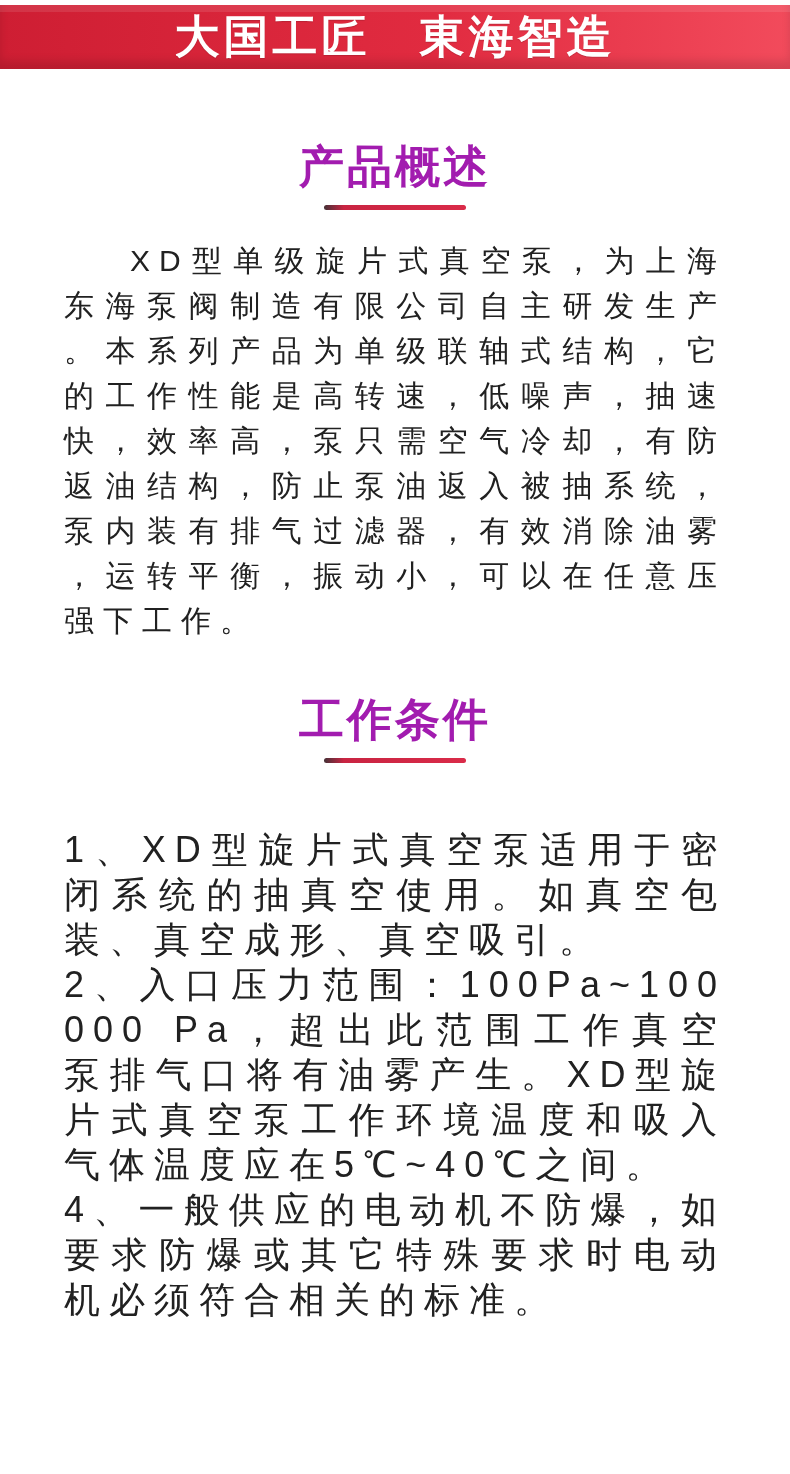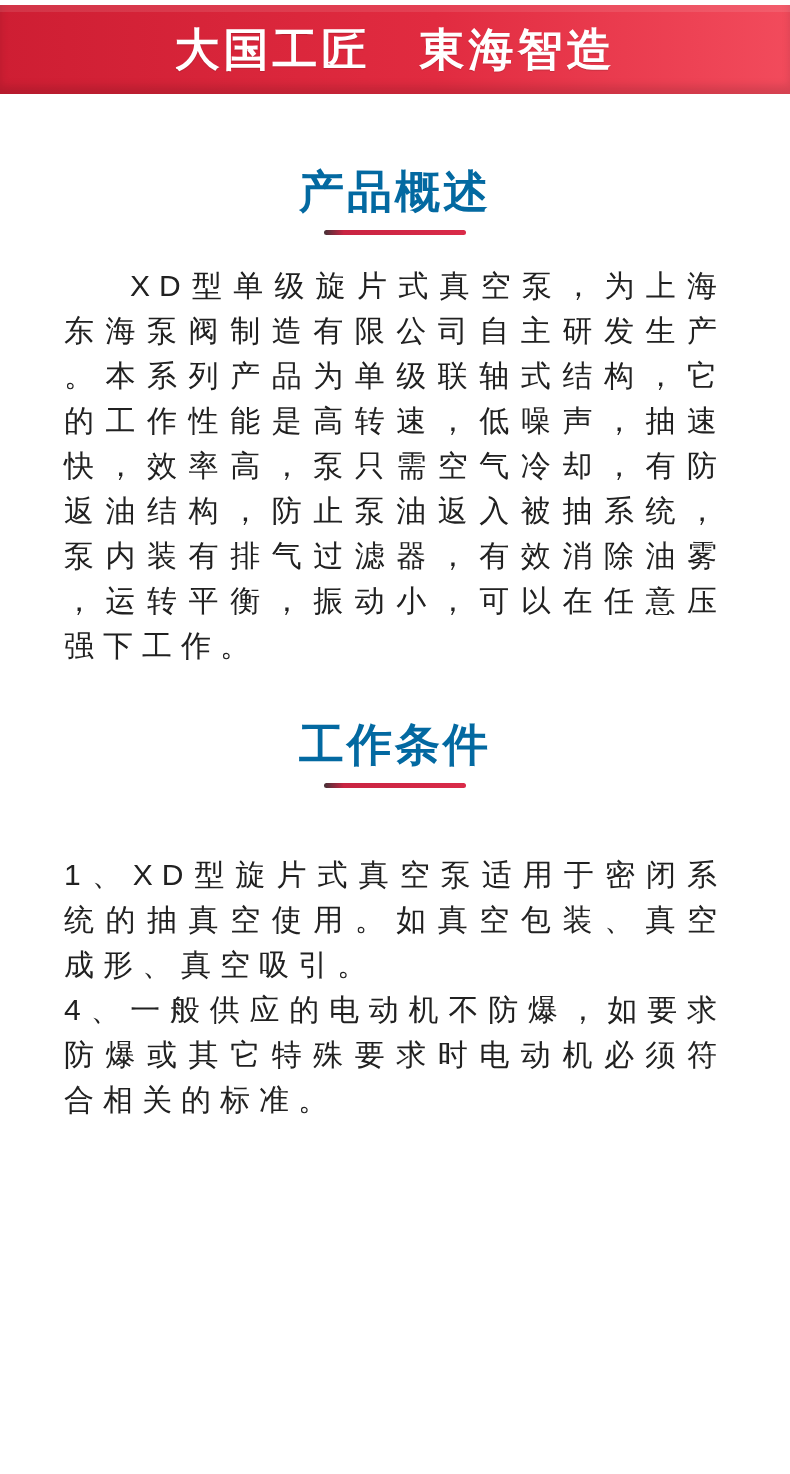--- a/index.html
+++ b/index.html
@@ -8,42 +8,42 @@
   }
   body {
     width: 790px;
     height: 1474px;
     background: #ffffff;
     font-family: "Liberation Sans", sans-serif;
     overflow: hidden;
   }
   .banner {
     margin-top: 5px;
-    height: 89px;
+    height: 64px;
     display: flex;
     align-items: center;
     justify-content: center;
     background: linear-gradient(90deg, #ce1e33 0%, #e12b40 55%, #f24b5c 100%);
     box-shadow: inset 0 7px 0 rgba(255,255,255,0.10), inset 0 -8px 8px rgba(0,0,0,0.12);
   }
   .banner-title {
     color: #ffffff;
     font-size: 45px;
     font-weight: bold;
     letter-spacing: 4px;
     text-shadow: 0 1px 1px rgba(0,0,0,0.15);
     white-space: pre;
   }
   .section-title {
     margin-top: 72px;
     text-align: center;
     font-size: 45px;
     line-height: 52px;
     font-weight: bold;
-    color: #0369a1;
+    color: #a21caf;
     letter-spacing: 3px;
   }
   .section-title.second {
     margin-top: 51px;
   }
   .title-underline {
     width: 142px;
     height: 5px;
     margin: 12px auto 0;
     border-radius: 3px;
@@ -60,21 +60,21 @@
     line-break: anywhere;
   }
   .first-indent {
     text-indent: 66px;
     margin-top: 28px;
   }
   .cond-list {
     margin: 64px 64px 0;
   }
   .cond-item {
-    font-size: 30px;
+    font-size: 36px;
     line-height: 45px;
     letter-spacing: 9px;
     color: #212121;
     text-align: justify;
     text-justify: inter-character;
     line-break: anywhere;
   }
 </style>
 </head>
 <body>
@@ -86,14 +86,15 @@
 <div class="section-title">产品概述</div>
 <div class="title-underline"></div>
 
 <p class="body-text first-indent">XD型单级旋片式真空泵，为上海东海泵阀制造有限公司自主研发生产。本系列产品为单级联轴式结构，它的工作性能是高转速，低噪声，抽速快，效率高，泵只需空气冷却，有防返油结构，防止泵油返入被抽系统，泵内装有排气过滤器，有效消除油雾，运转平衡，振动小，可以在任意压强下工作。</p>
 
 <div class="section-title second">工作条件</div>
 <div class="title-underline"></div>
 
 <div class="cond-list">
   <div class="cond-item">1、XD型旋片式真空泵适用于密闭系统的抽真空使用。如真空包装、真空成形、真空吸引。</div>
+  <div class="cond-item">2、入口压力范围：100Pa~100000 Pa，超出此范围工作真空泵排气口将有油雾产生。XD型旋片式真空泵工作环境温度和吸入气体温度应在5℃~40℃之间。</div>
   <div class="cond-item">4、一般供应的电动机不防爆，如要求防爆或其它特殊要求时电动机必须符合相关的标准。</div>
 </div>
 
 </body></html>

